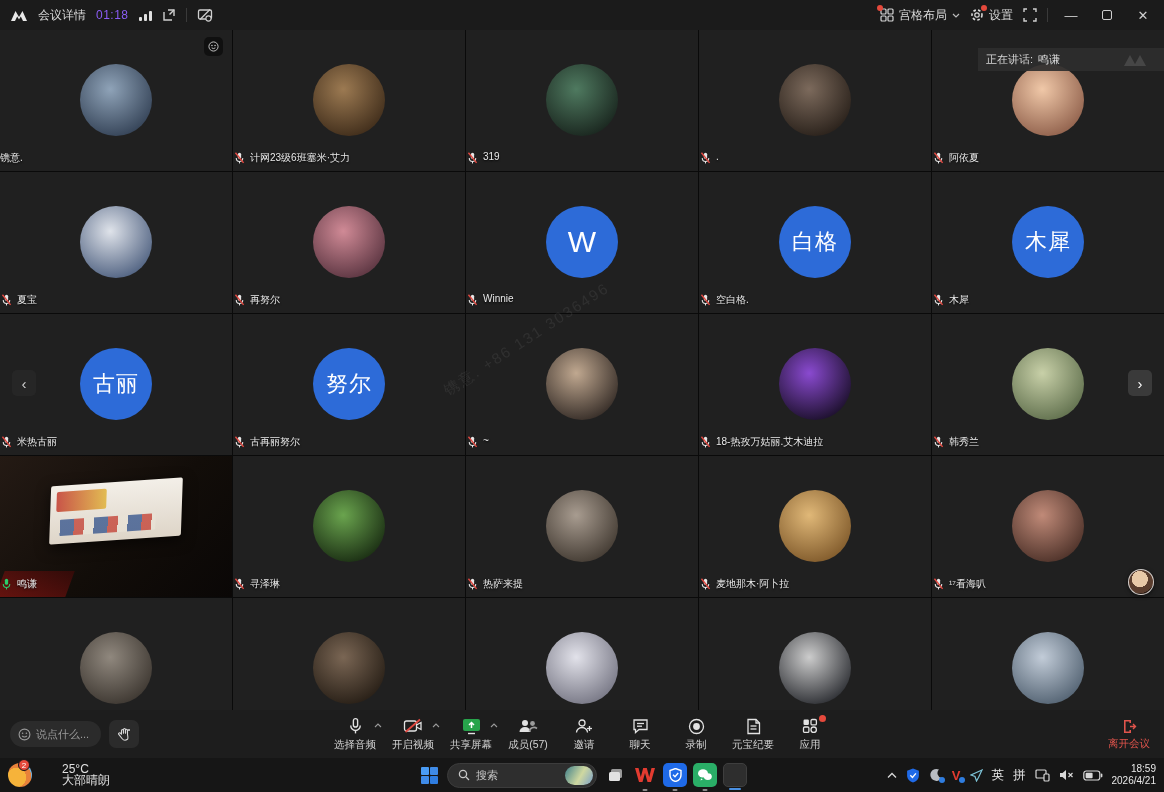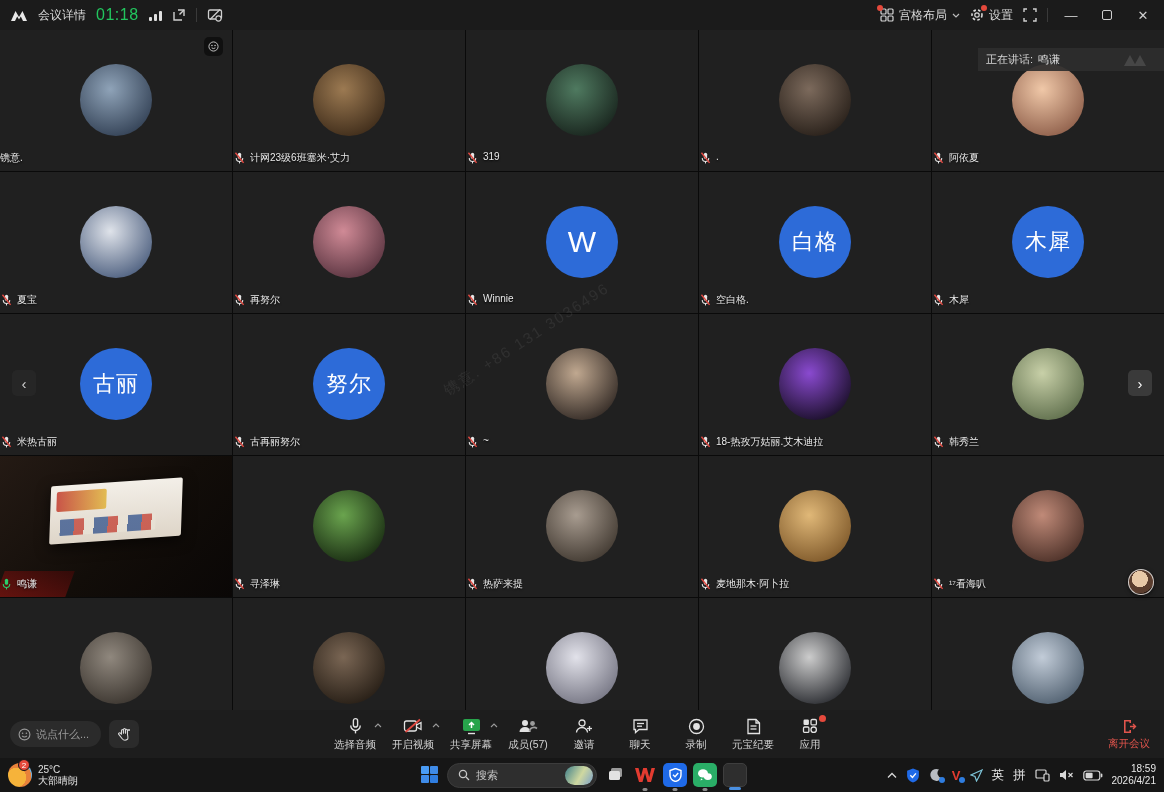--- a/index.html
+++ b/index.html
@@ -6,21 +6,21 @@
   html,body { width:1164px; height:792px; overflow:hidden; background:#000;
     font-family:"Liberation Sans","DejaVu Sans",sans-serif; }
   .app { width:1164px; height:758px; background:#141414; position:relative; display:flex; flex-direction:column; }
 
   
   .titlebar { height:30px; background:#1b1b1b; display:flex; align-items:center; justify-content:space-between;
     padding:0 8px 0 10px; color:#d8d8d8; font-size:12px; flex:0 0 30px; }
   .tb-left, .tb-right { display:flex; align-items:center; gap:10px; }
   .tb-item { display:flex; align-items:center; gap:5px; cursor:default; color:#d8d8d8; }
   .tb-divider { width:1px; height:14px; background:#3a3a3a; }
-  .timer { color:#22c55e; font-size:16px; letter-spacing:.5px; }
+  .timer { color:#8b5cf6; font-size:12px; letter-spacing:.5px; }
   .sigbars { display:flex; align-items:flex-end; gap:2px; height:11px; }
   .sigbars i { width:3px; background:#e0e0e0; border-radius:1px; display:block; }
   .sigbars i:nth-child(1){height:4px;} .sigbars i:nth-child(2){height:7px;} .sigbars i:nth-child(3){height:10px;}
   .dotted { position:relative;align-items:center; }
   .reddot { position:absolute; width:6px; height:6px; border-radius:50%; background:#e5493c; }
   .winbtn { width:26px; height:22px; display:flex; align-items:center; justify-content:center; color:#cfcfcf; font-size:13px; }
   .maxbox { width:10px; height:10px; border:1.2px solid #cfcfcf; border-radius:2px; }
 
   
   .stage { position:relative; flex:1; overflow:hidden; background:#0a0a0a; }
@@ -70,22 +70,22 @@
   .tool-item .badge { position:absolute; top:-2px; right:4px; width:7px; height:7px; border-radius:50%; background:#e5493c; }
   .leave { margin-left:auto; margin-right:14px; display:flex; flex-direction:column; align-items:center; gap:2px;
     color:#E0544C; font-size:10.5px; cursor:pointer; }
 
   
   .taskbar { height:34px; background:#161616; display:flex; align-items:center; position:relative; color:#e6e6e6; }
   .weather { display:flex; align-items:center; gap:6px; margin-left:8px; }
   .wicon { width:24px; height:24px; border-radius:50%; background:radial-gradient(circle at 35% 60%,#f6b33a 0 45%,#e8823a 46% 70%,#7ab0d8 71%); position:relative; }
   .wbadge { position:absolute; top:-4px; left:10px; background:#e5493c; color:#fff; font-size:8px; width:12px; height:12px;
     border-radius:50%; display:flex; align-items:center; justify-content:center; border:1px solid #161616; }
-  .wtext { font-size:10px; line-height:11px; color:#e0e0e0; }
-  .tb-center { position:absolute; left:50%; transform:translateX(-50%); display:flex; gap:6px; }
+  .wtext { font-size:12px; line-height:11px; color:#e0e0e0;margin-left:24px; }
+  .tb-center { position:absolute; left:50%; transform:translateX(-50%); display:flex; align-items:center; gap:6px; }
   .search { width:150px; height:25px; background:#2e2e2e; border:1px solid #3c3c3c; border-radius:13px;
     display:flex; align-items:center; gap:6px; padding:0 3px 0 10px; font-size:11px; color:#c8c8c8; }
   .search .simg { margin-left:auto; width:28px; height:19px; border-radius:10px;
     background:linear-gradient(120deg,#3e7f8a,#cfd8a0 55%,#7aa0c8); }
   .appico { width:24px; height:24px; border-radius:5px; display:flex; align-items:center; justify-content:center; position:relative; }
   .rundot { position:absolute; bottom:-4px; left:50%; transform:translateX(-50%); width:5px; height:2.5px; border-radius:2px; background:#8a8a8a; }
   .rundot.on { width:12px; background:#4a90e2; }
   .tb-right2 { margin-left:auto; display:flex; align-items:center; gap:9px; margin-right:8px; font-size:12px; }
   .clock { text-align:right; font-size:10px; line-height:12px; color:#e8e8e8; }
   svg { display:block; }

